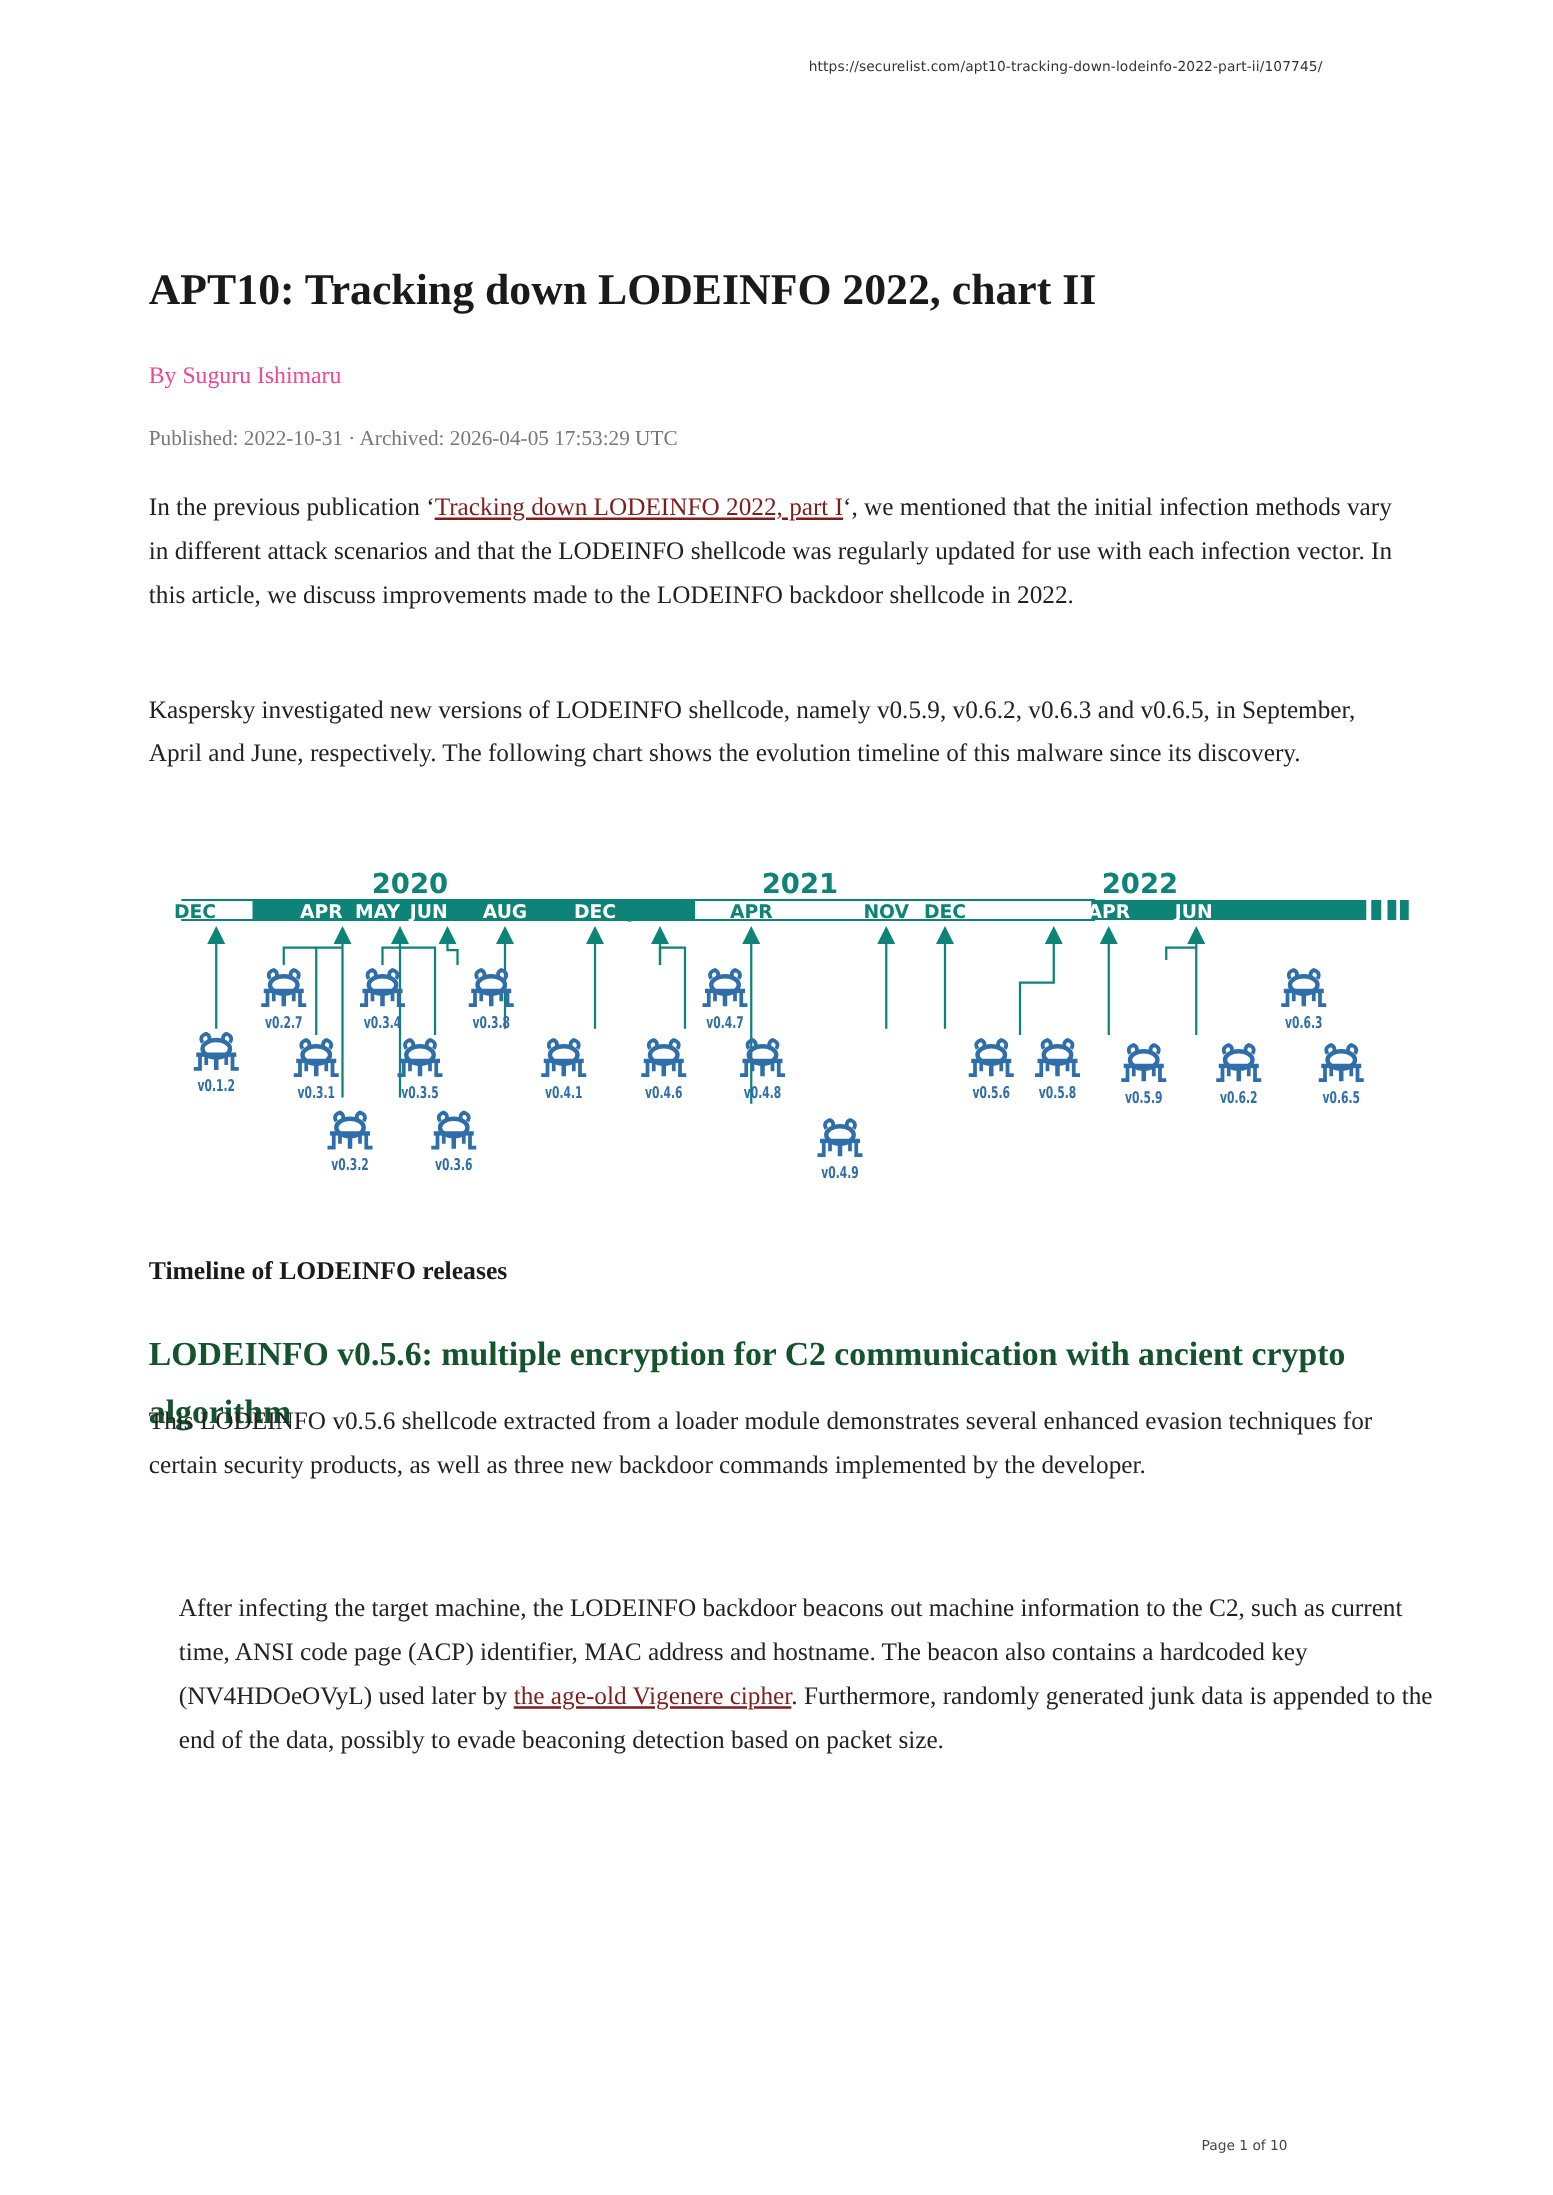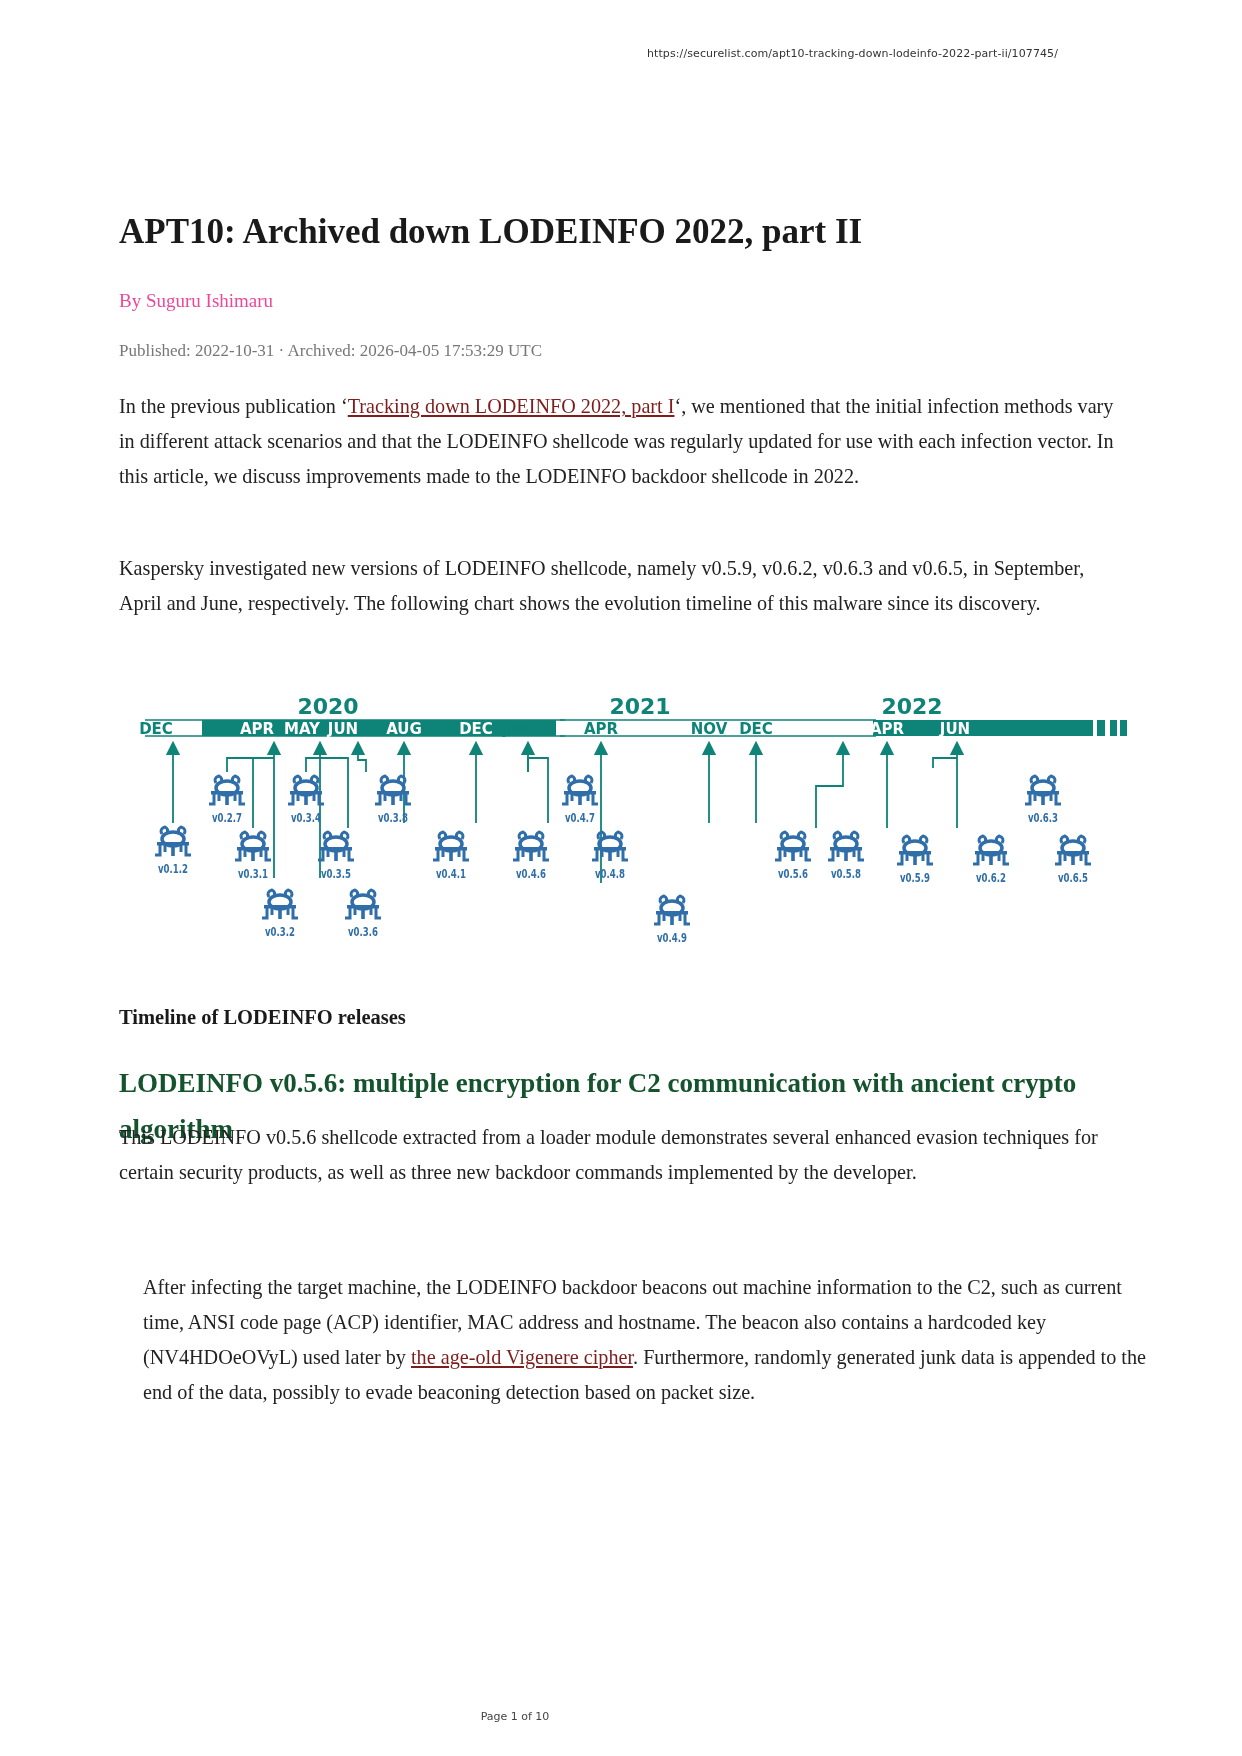--- a/index.html
+++ b/index.html
@@ -10,29 +10,29 @@
   .meta { position: absolute; top: 341px; left: 119px; font-size: 17px; color: #777777; }
   p.body { margin: 0; font-size: 20.2px; line-height: 35px; color: #222222; }
   a.lnk { color: #7f1d1d; text-decoration: underline; }
   #p1 { position: absolute; top: 389px; left: 119px; width: 1010px; }
   #p2 { position: absolute; top: 551px; left: 119px; width: 1010px; }
   .figure { position: absolute; top: 680px; left: 140px; width: 1000px; height: 290px; }
   .caption { position: absolute; top: 1006px; left: 119px; font-size: 20.5px; font-weight: bold; color: #1a1a1a; }
   h2 { position: absolute; top: 1060px; left: 119px; width: 1000px; margin: 0; font-size: 27px; line-height: 46px; font-weight: bold; color: #14532d; }
   #p3 { position: absolute; top: 1120px; left: 119px; width: 1015px; }
   #p4 { position: absolute; top: 1270px; left: 119px; width: 1015px; margin-left: 24px; }
-  .footer { position: absolute; top: 1710px; left: 0; width: 1030px; text-align: center; font-family: "DejaVu Sans", sans-serif; font-size: 11px; color: #444444; }
+  .footer { position: absolute; top: 1710px; left: 0; width: 1030px; text-align: right; font-family: "DejaVu Sans", sans-serif; font-size: 11px; color: #444444; }
   svg text { font-family: "DejaVu Sans", sans-serif; }
 </style>
 </head>
 <body>
 
 <div class="url">https://securelist.com/apt10-tracking-down-lodeinfo-2022-part-ii/107745/</div>
 
-<h1>APT10: Archived down LODEINFO 2022, part II</h1>
+<h1>APT10: Tracking down LODEINFO 2022, chart II</h1>
 <div class="byline">By Suguru Ishimaru</div>
 <div class="meta">Published: 2022-10-31 · Archived: 2026-04-05 17:53:29 UTC</div>
 
 <p class="body" id="p1"><span>In the previous publication ‘</span><a class="lnk" href="#">Tracking down LODEINFO 2022, part I</a><span>‘, we mentioned that the initial infection methods vary in different attack scenarios and that the LODEINFO shellcode was regularly updated for use with each infection vector. In this article, we discuss improvements made to the LODEINFO backdoor shellcode in 2022.</span></p>
 
 <p class="body" id="p2">Kaspersky investigated new versions of LODEINFO shellcode, namely v0.5.9, v0.6.2, v0.6.3 and v0.6.5, in September, April and June, respectively. The following chart shows the evolution timeline of this malware since its discovery.</p>
 
 <div class="figure">
   <svg id="timeline-svg" width="1000" height="290" viewBox="0 0 1000 290">
     <defs>

